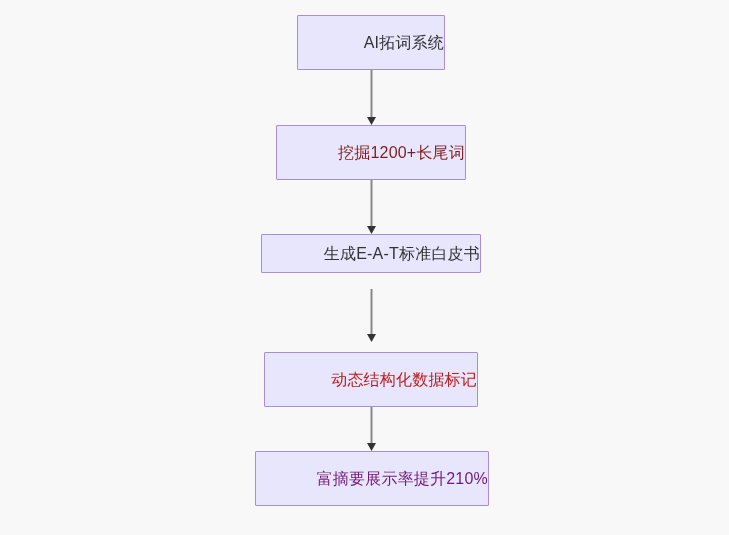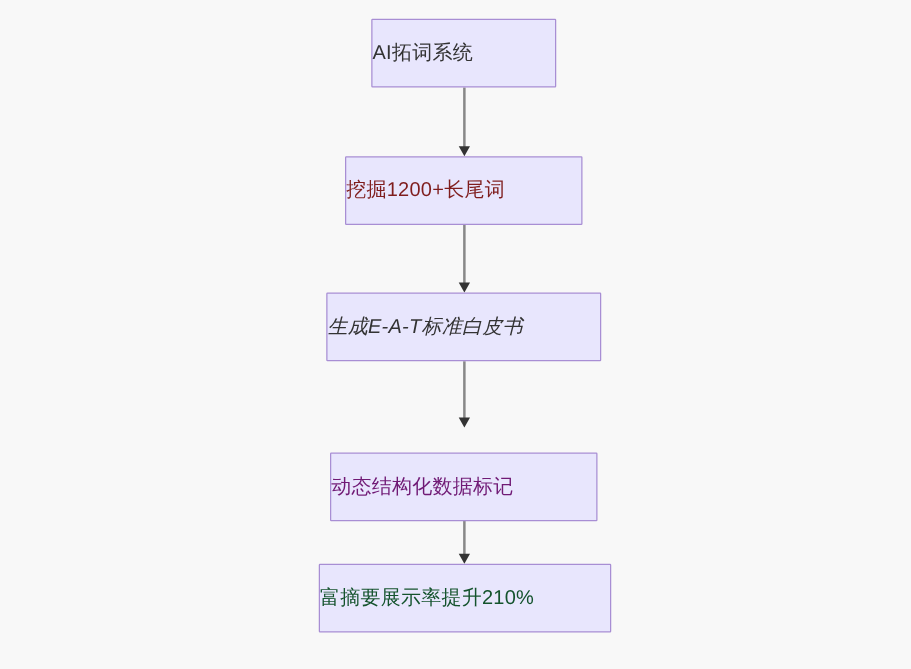--- a/index.html
+++ b/index.html
@@ -22,21 +22,21 @@
     position: absolute;
     box-sizing: border-box;
     background: #e8e6fd;
     border: 1.6px solid #a88ed4;
     border-radius: 1px;
     color: #333333;
     font-size: 16px;
     line-height: 1;
     display: flex;
     align-items: center;
-    justify-content: flex-start;
+    justify-content: flex-end;
     text-align: center;
     letter-spacing: 0.2px;
     white-space: nowrap;
   }
   .node-label {
     display: block;
   }
   .connector {
     position: absolute;
     overflow: visible;
@@ -61,22 +61,22 @@
     <svg class="connector" width="11" height="54" style="left: 365.5px; top: 397px;">
       <line x1="5.5" y1="0" x2="5.5" y2="48" stroke="#888888" stroke-width="2"></line>
       <polygon points="1,46 10,46 5.5,54" fill="#333333"></polygon>
     </svg>
     <div class="node" style="left: 297px; top: 15px; width: 148px; height: 55px; background: rgb(232, 230, 253); border-color: rgb(168, 142, 212); color: rgb(51, 51, 51);">
       <span class="node-label">AI拓词系统</span>
     </div>
     <div class="node" style="left: 276px; top: 125px; width: 190px; height: 55px; background: rgb(232, 230, 253); border-color: rgb(168, 142, 212); color: #7f1d1d;">
       <span class="node-label">挖掘1200+长尾词</span>
     </div>
-    <div class="node" style="left: 261px; top: 234px; width: 220px; height: 55px; background: rgb(232, 230, 253); border-color: rgb(168, 142, 212); color: rgb(51, 51, 51); font-style: italic;">
+    <div class="node" style="left: 261px; top: 234px; width: 220px; height: 39px; background: rgb(232, 230, 253); border-color: rgb(168, 142, 212); color: rgb(51, 51, 51);">
       <span class="node-label">生成E-A-T标准白皮书</span>
     </div>
-    <div class="node" style="left: 264px; top: 362px; width: 214px; height: 55px; background: rgb(232, 230, 253); border-color: rgb(168, 142, 212); color: #701a75;">
+    <div class="node" style="left: 264px; top: 352px; width: 214px; height: 55px; background: rgb(232, 230, 253); border-color: rgb(168, 142, 212); color: #b91c1c;">
       <span class="node-label">动态结构化数据标记</span>
     </div>
-    <div class="node" style="left: 255px; top: 451px; width: 234px; height: 55px; background: rgb(232, 230, 253); border-color: rgb(168, 142, 212); color: #14532d;">
+    <div class="node" style="left: 255px; top: 451px; width: 234px; height: 55px; background: rgb(232, 230, 253); border-color: rgb(168, 142, 212); color: #701a75;">
       <span class="node-label">富摘要展示率提升210%</span>
     </div>
   </div>
 
 </body></html>

